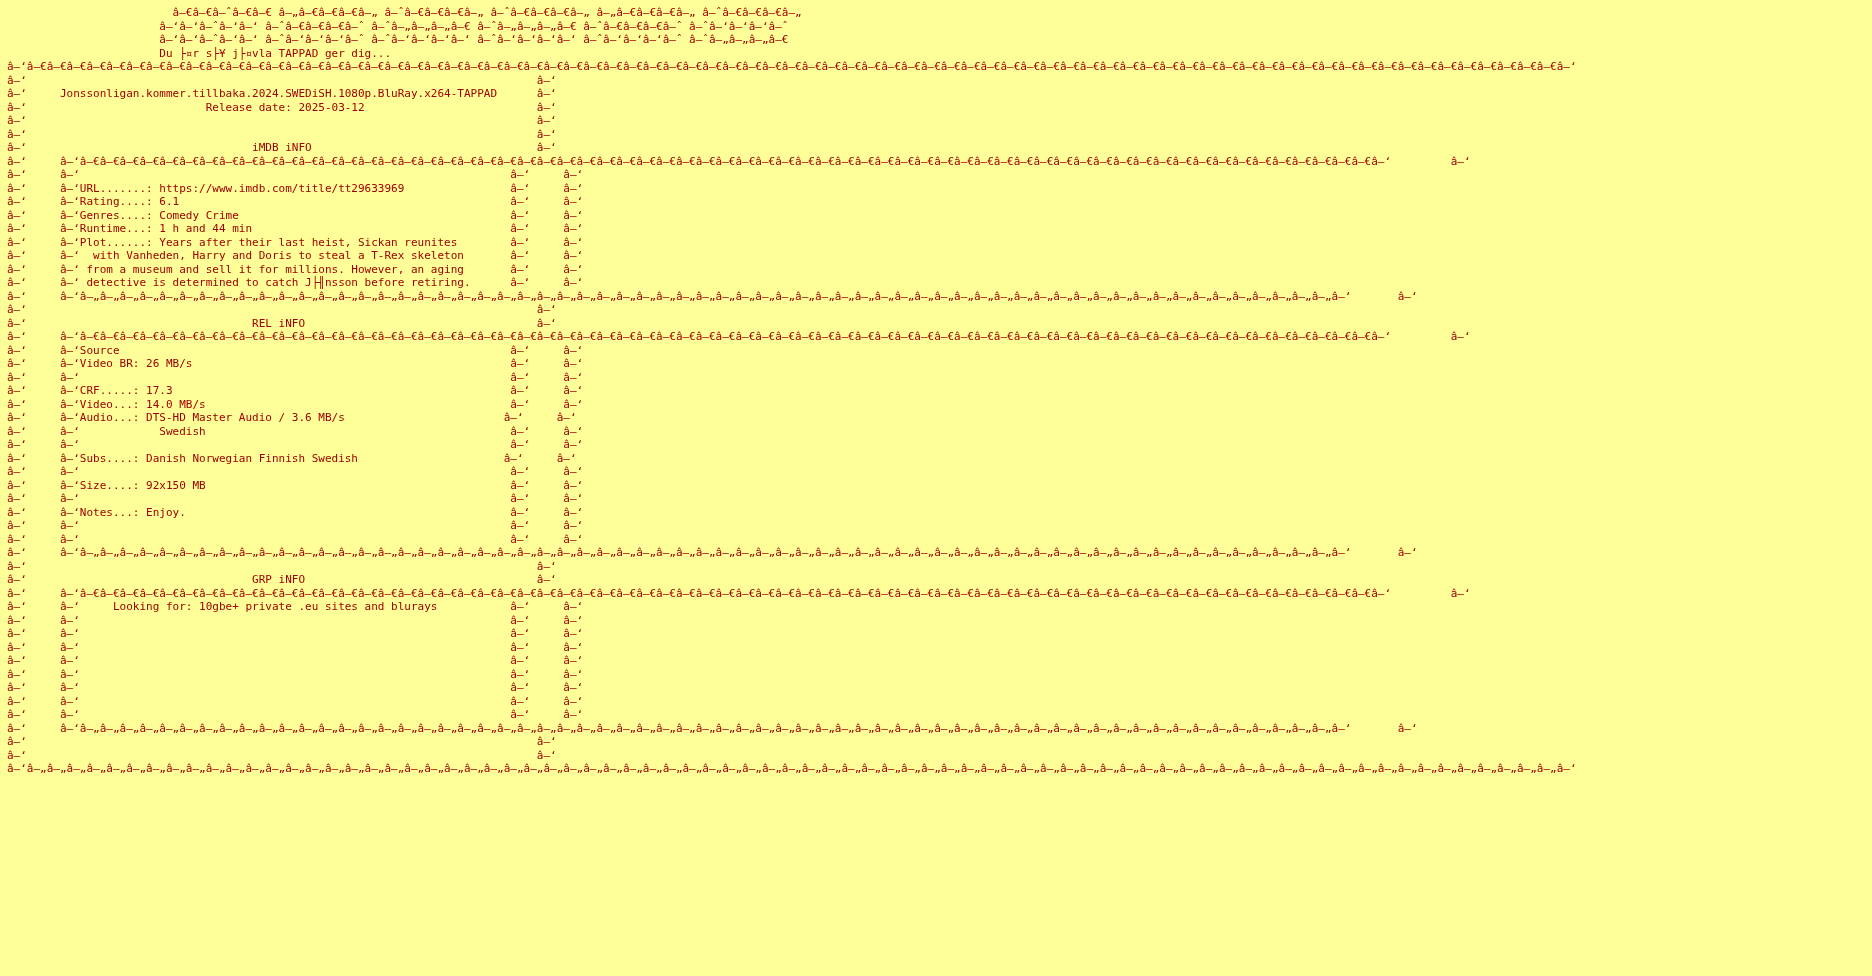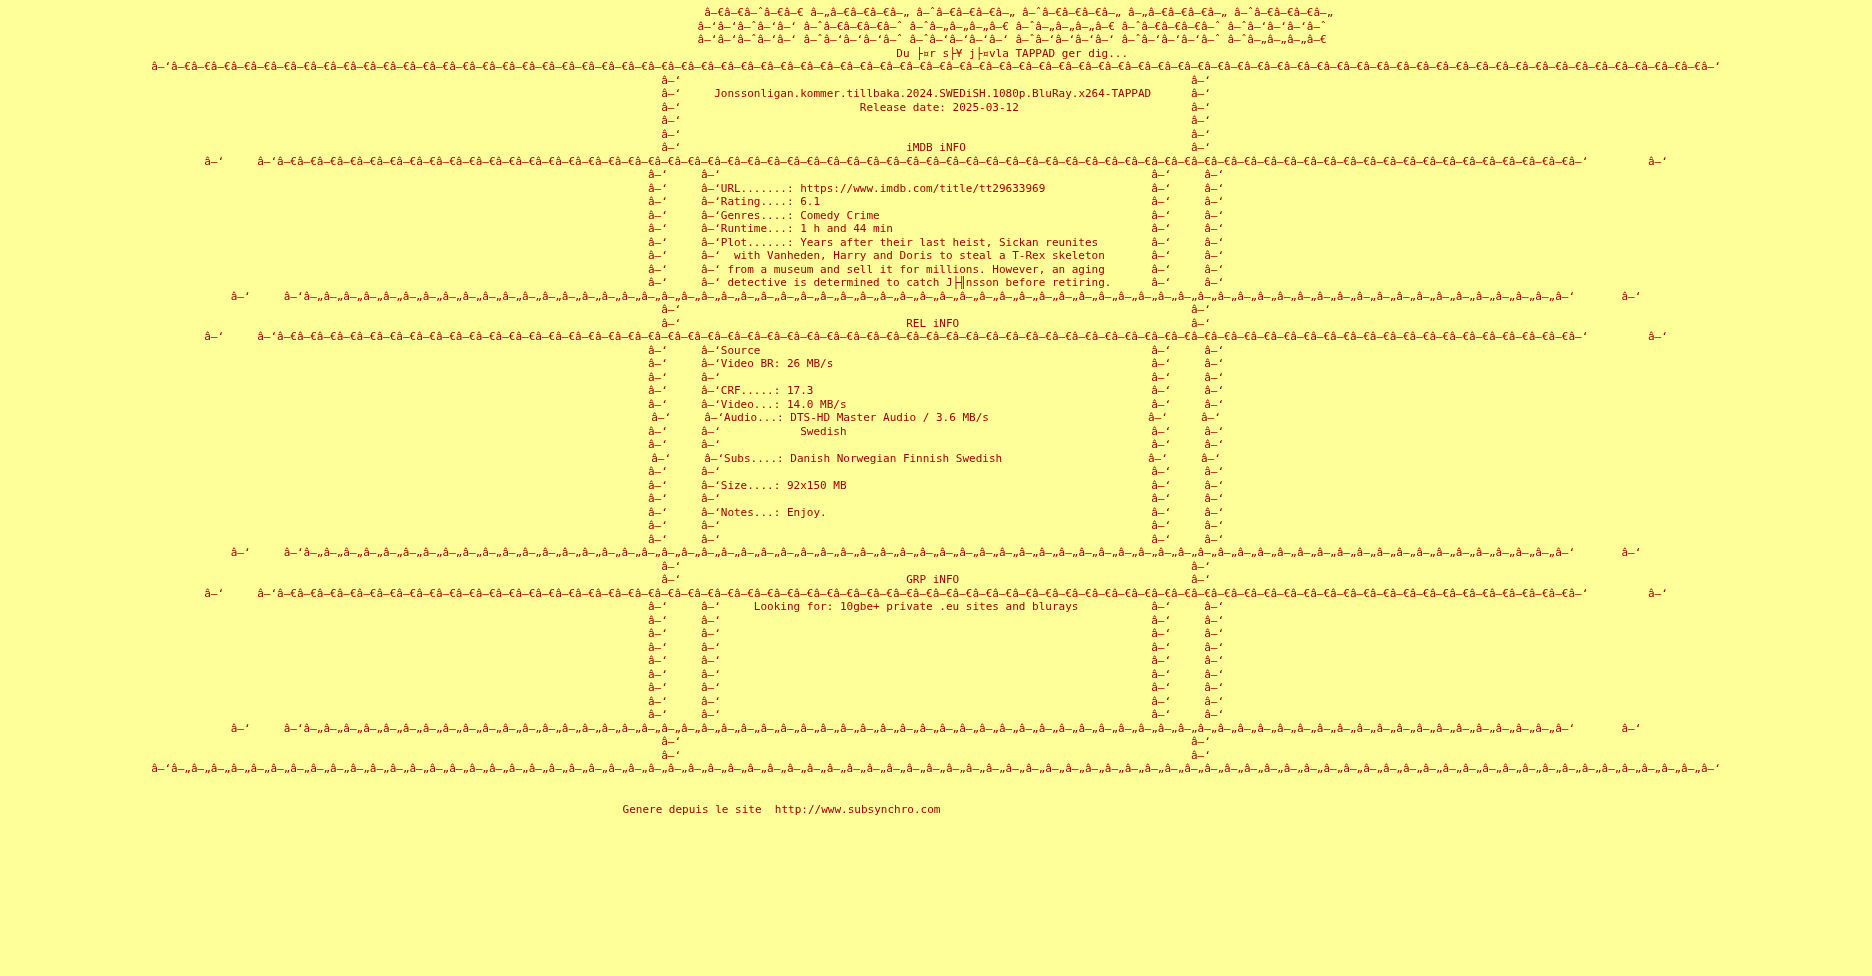--- a/index.html
+++ b/index.html
@@ -10,21 +10,21 @@
     overflow:hidden;
   }
   pre{
     margin:0;
     font-family:"DejaVu Sans Mono","Liberation Mono",monospace;
     font-size:11px;
     line-height:13.5px;
     color:var(--fg,#A00000);
     white-space:pre;
   }
-  #nfo{padding:6px 0 0 0;text-align:center;}
+  #nfo{padding:6px 0 0 7px;}
   .footer{margin-top:27px;margin-left:94ch;}
   .footer a{color:var(--fg,#A00000);text-decoration:none;}
 </style>
 </head>
 <body>
 
 <div>
   <pre id="nfo">                         â–€â–€â–ˆâ–€â–€ â–„â–€â–€â–€â–„ â–ˆâ–€â–€â–€â–„ â–ˆâ–€â–€â–€â–„ â–„â–€â–€â–€â–„ â–ˆâ–€â–€â–€â–„
                        â–‘â–‘â–ˆâ–‘â–‘ â–ˆâ–€â–€â–€â–ˆ â–ˆâ–„â–„â–„â–€ â–ˆâ–„â–„â–„â–€ â–ˆâ–€â–€â–€â–ˆ â–ˆâ–‘â–‘â–‘â–ˆ
                        â–‘â–‘â–ˆâ–‘â–‘ â–ˆâ–‘â–‘â–‘â–ˆ â–ˆâ–‘â–‘â–‘â–‘ â–ˆâ–‘â–‘â–‘â–‘ â–ˆâ–‘â–‘â–‘â–ˆ â–ˆâ–„â–„â–„â–€
@@ -75,14 +75,13 @@
 â–‘     â–‘                                                                 â–‘     â–‘
 â–‘     â–‘                                                                 â–‘     â–‘
 â–‘     â–‘                                                                 â–‘     â–‘
 â–‘     â–‘                                                                 â–‘     â–‘
 â–‘     â–‘                                                                 â–‘     â–‘
 â–‘     â–‘                                                                 â–‘     â–‘
 â–‘     â–‘â–„â–„â–„â–„â–„â–„â–„â–„â–„â–„â–„â–„â–„â–„â–„â–„â–„â–„â–„â–„â–„â–„â–„â–„â–„â–„â–„â–„â–„â–„â–„â–„â–„â–„â–„â–„â–„â–„â–„â–„â–„â–„â–„â–„â–„â–„â–„â–„â–„â–„â–„â–„â–„â–„â–„â–„â–„â–„â–„â–„â–„â–„â–„â–‘       â–‘
 â–‘                                                                             â–‘
 â–‘                                                                             â–‘
 â–‘â–„â–„â–„â–„â–„â–„â–„â–„â–„â–„â–„â–„â–„â–„â–„â–„â–„â–„â–„â–„â–„â–„â–„â–„â–„â–„â–„â–„â–„â–„â–„â–„â–„â–„â–„â–„â–„â–„â–„â–„â–„â–„â–„â–„â–„â–„â–„â–„â–„â–„â–„â–„â–„â–„â–„â–„â–„â–„â–„â–„â–„â–„â–„â–„â–„â–„â–„â–„â–„â–„â–„â–„â–„â–„â–„â–„â–„â–‘</pre>
-  <pre class="footer"><span>Genere depuis le site</span>  <a href="#">http://www.subsynchro.com</a></pre>
 </div>
 
 </body></html>

